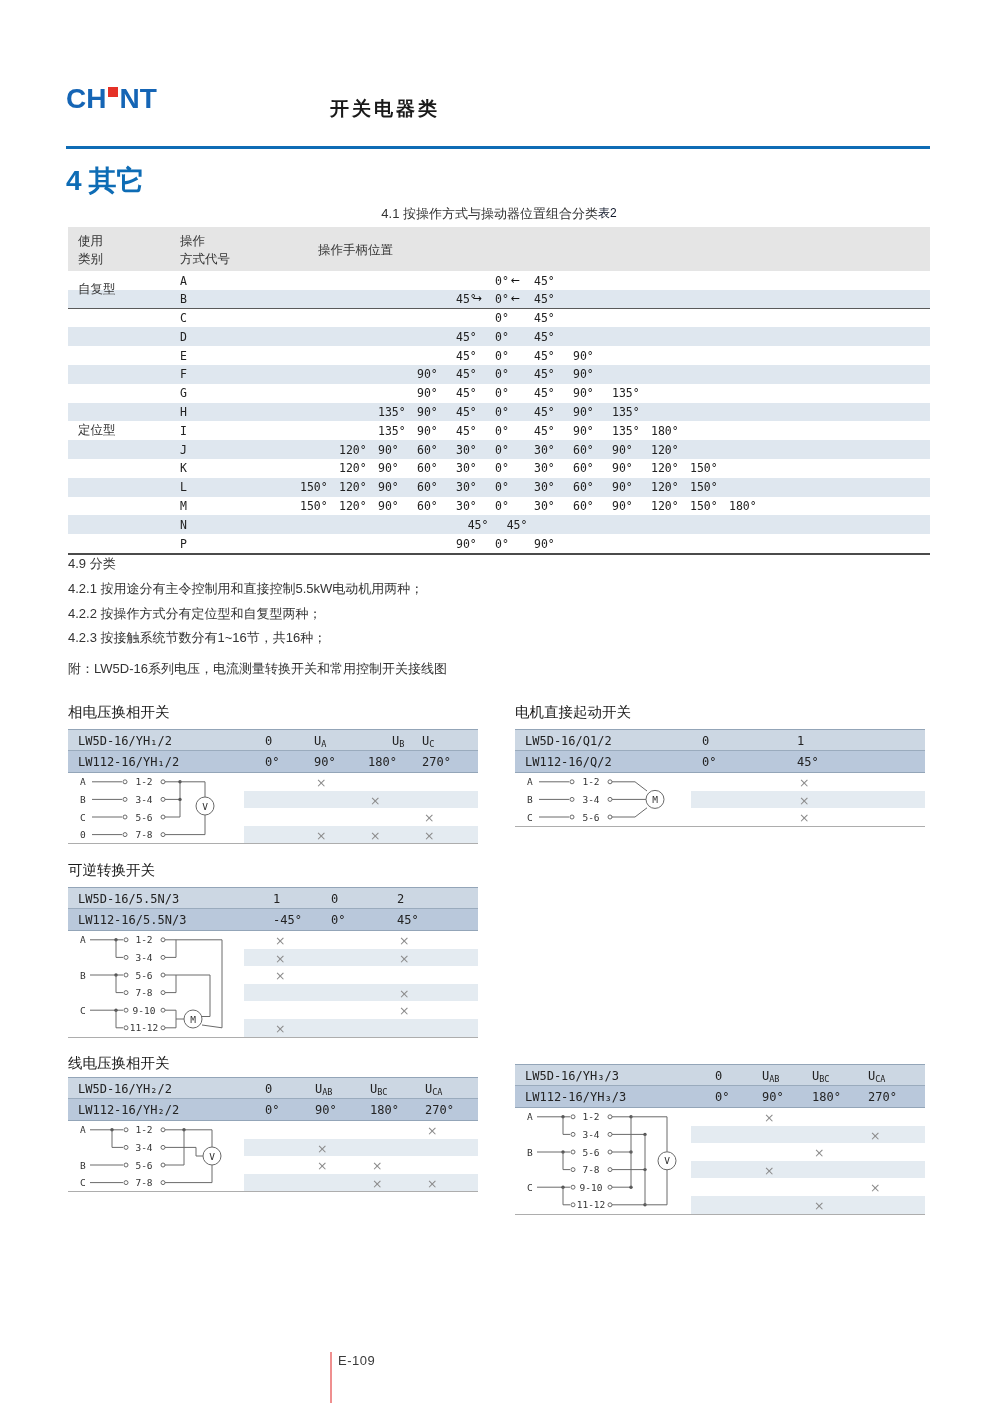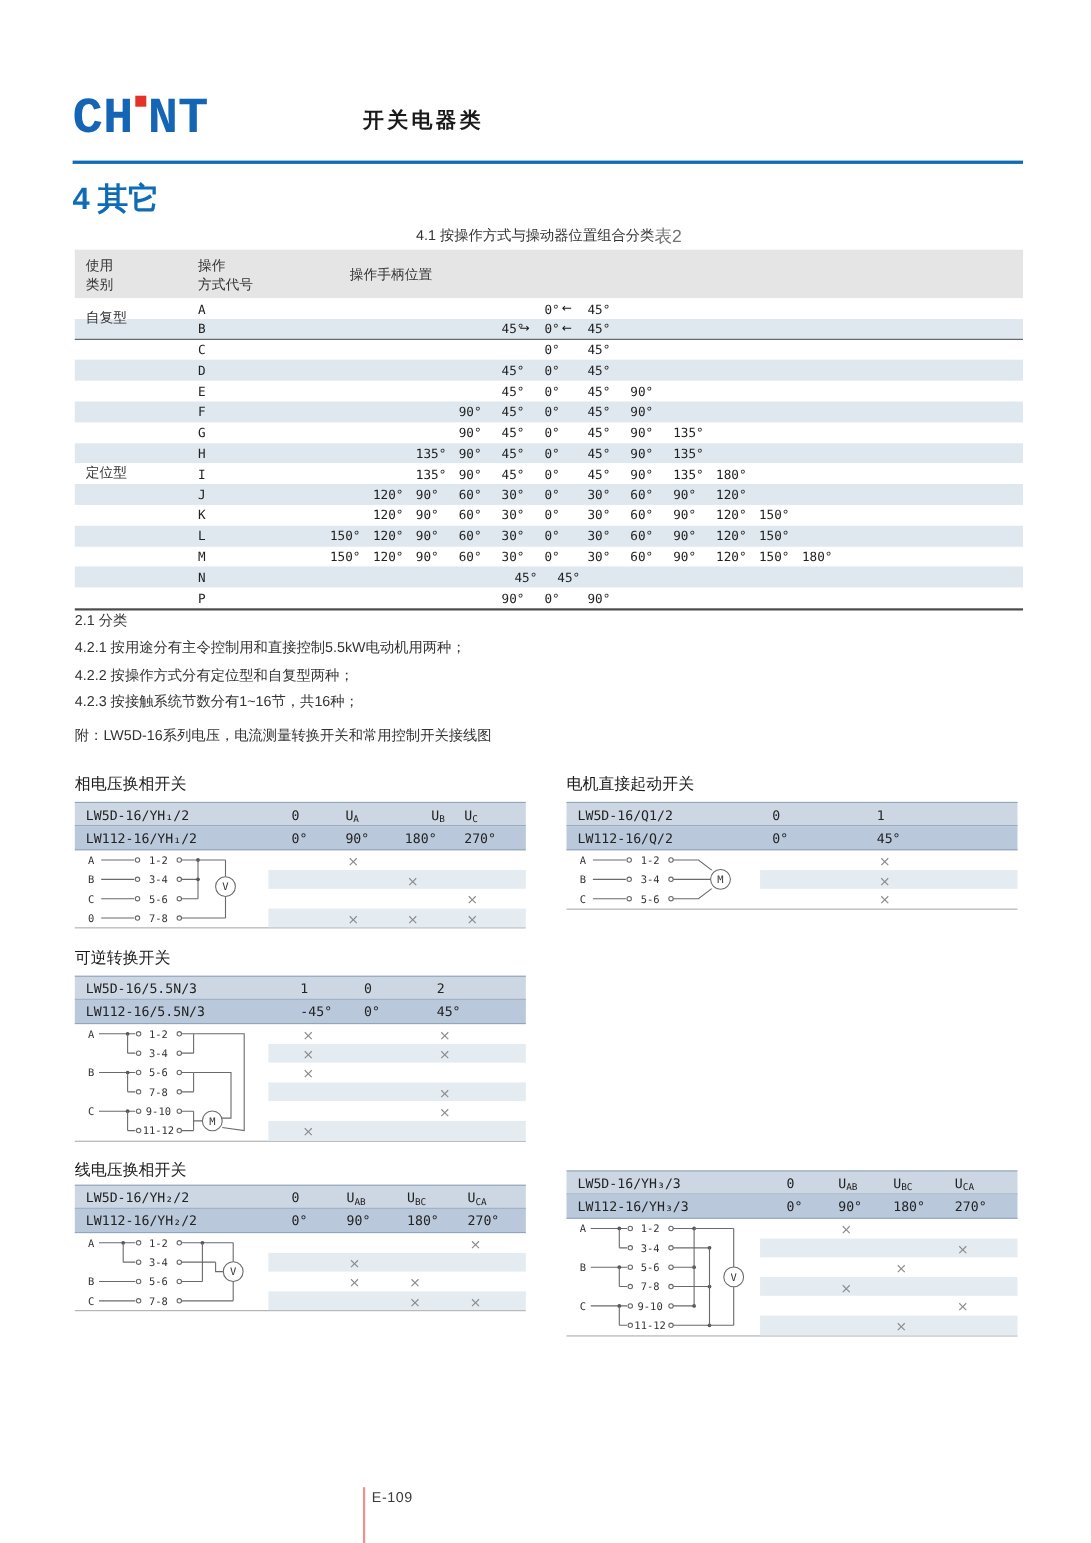--- a/index.html
+++ b/index.html
@@ -1,30 +1,30 @@
 <!DOCTYPE html>
 <html><head>
 <meta charset="utf-8">
 <style>
   html,body{margin:0;padding:0;background:#fff;}
   .page{position:relative;width:992px;height:1403px;background:#fff;overflow:hidden;
         font-family:"Liberation Sans","DejaVu Sans",sans-serif;color:#333;}
   .abs{position:absolute;}
 
   
-  .logo{left:66px;top:85px;font-family:Liberation Mono, monospace;font-weight:bold;
-        font-size:46px;line-height:1;color:#1565b5;letter-spacing:0;}
+  .logo{left:66px;top:85px;font-family:Liberation Sans, sans-serif;font-weight:bold;
+        font-size:28px;line-height:1;color:#1565b5;letter-spacing:0;}
   .logo .ldot{display:inline-block;width:10px;height:10px;background:#e53127;margin:2px 1px 0 2px;vertical-align:top;}
   .doc-title{left:330px;top:96px;font-size:19px;font-weight:bold;color:#1a1a1a;letter-spacing:3px;}
   .rule-blue{left:66px;top:146px;width:864px;height:3px;background:#0e6cb5;}
 
   .h4{left:66px;top:162px;font-size:28px;color:#0e6cb5;font-weight:600;}
   .h4 .num{margin-right:7px;}
   .s41{left:68px;top:205px;width:862px;font-size:13px;color:#333;display:flex;justify-content:center;}
-  .s41 .tref{font-size:16px;color:#737373;}
+  .s41 .tref{font-size:12px;color:#0f172a;}
 
   
   .main-table{left:68px;top:227px;width:862px;}
   .mt-header{position:relative;height:44px;background:#e5e5e5;font-size:12.5px;color:#333;}
   .mt-header span{position:absolute;}
   .mt-rows{position:relative;border-bottom:2px solid #4b4b4b;}
   .mt-row{position:relative;height:18.8px;box-sizing:border-box;}
   .mt-row.stripe{background:#dfe7ef;}
   .mt-row.sep{border-bottom:1px solid #5a5a5a;}
   .mt-code{position:absolute;left:112px;top:2.5px;font-family:"DejaVu Sans Mono","Liberation Mono",monospace;font-size:11.5px;color:#222;}
@@ -216,21 +216,21 @@
           <span class="mt-cell" style="left: 388px;">90°</span>
           <span class="mt-cell" style="left: 427px;">0°</span>
           <span class="mt-cell" style="left: 466px;">90°</span>
         </div>
       </div>
     <span class="grp" style="top:54px">自复型</span>
     <span class="grp" style="top:195px">定位型</span>
   </div>
 
   <div class="abs cls">
-    <p class="head">2.1 分类</p>
+    <p class="head">4.9 分类</p>
     <p>4.2.1 按用途分有主令控制用和直接控制5.5kW电动机用两种；</p>
     <p>4.2.2 按操作方式分有定位型和自复型两种；</p>
     <p>4.2.3 按接触系统节数分有1~16节，共16种；</p>
     <p class="note">附：LW5D-16系列电压，电流测量转换开关和常用控制开关接线图</p>
   </div>
 
   <div class="abs wt-title" style="left:68px;top:703px">相电压换相开关</div>
   <div class="abs wt-title" style="left:515px;top:703px">电机直接起动开关</div>
   <div class="abs wt-title" style="left:68px;top:861px">可逆转换开关</div>
   <div class="abs wt-title" style="left:68px;top:1054px">线电压换相开关</div>

